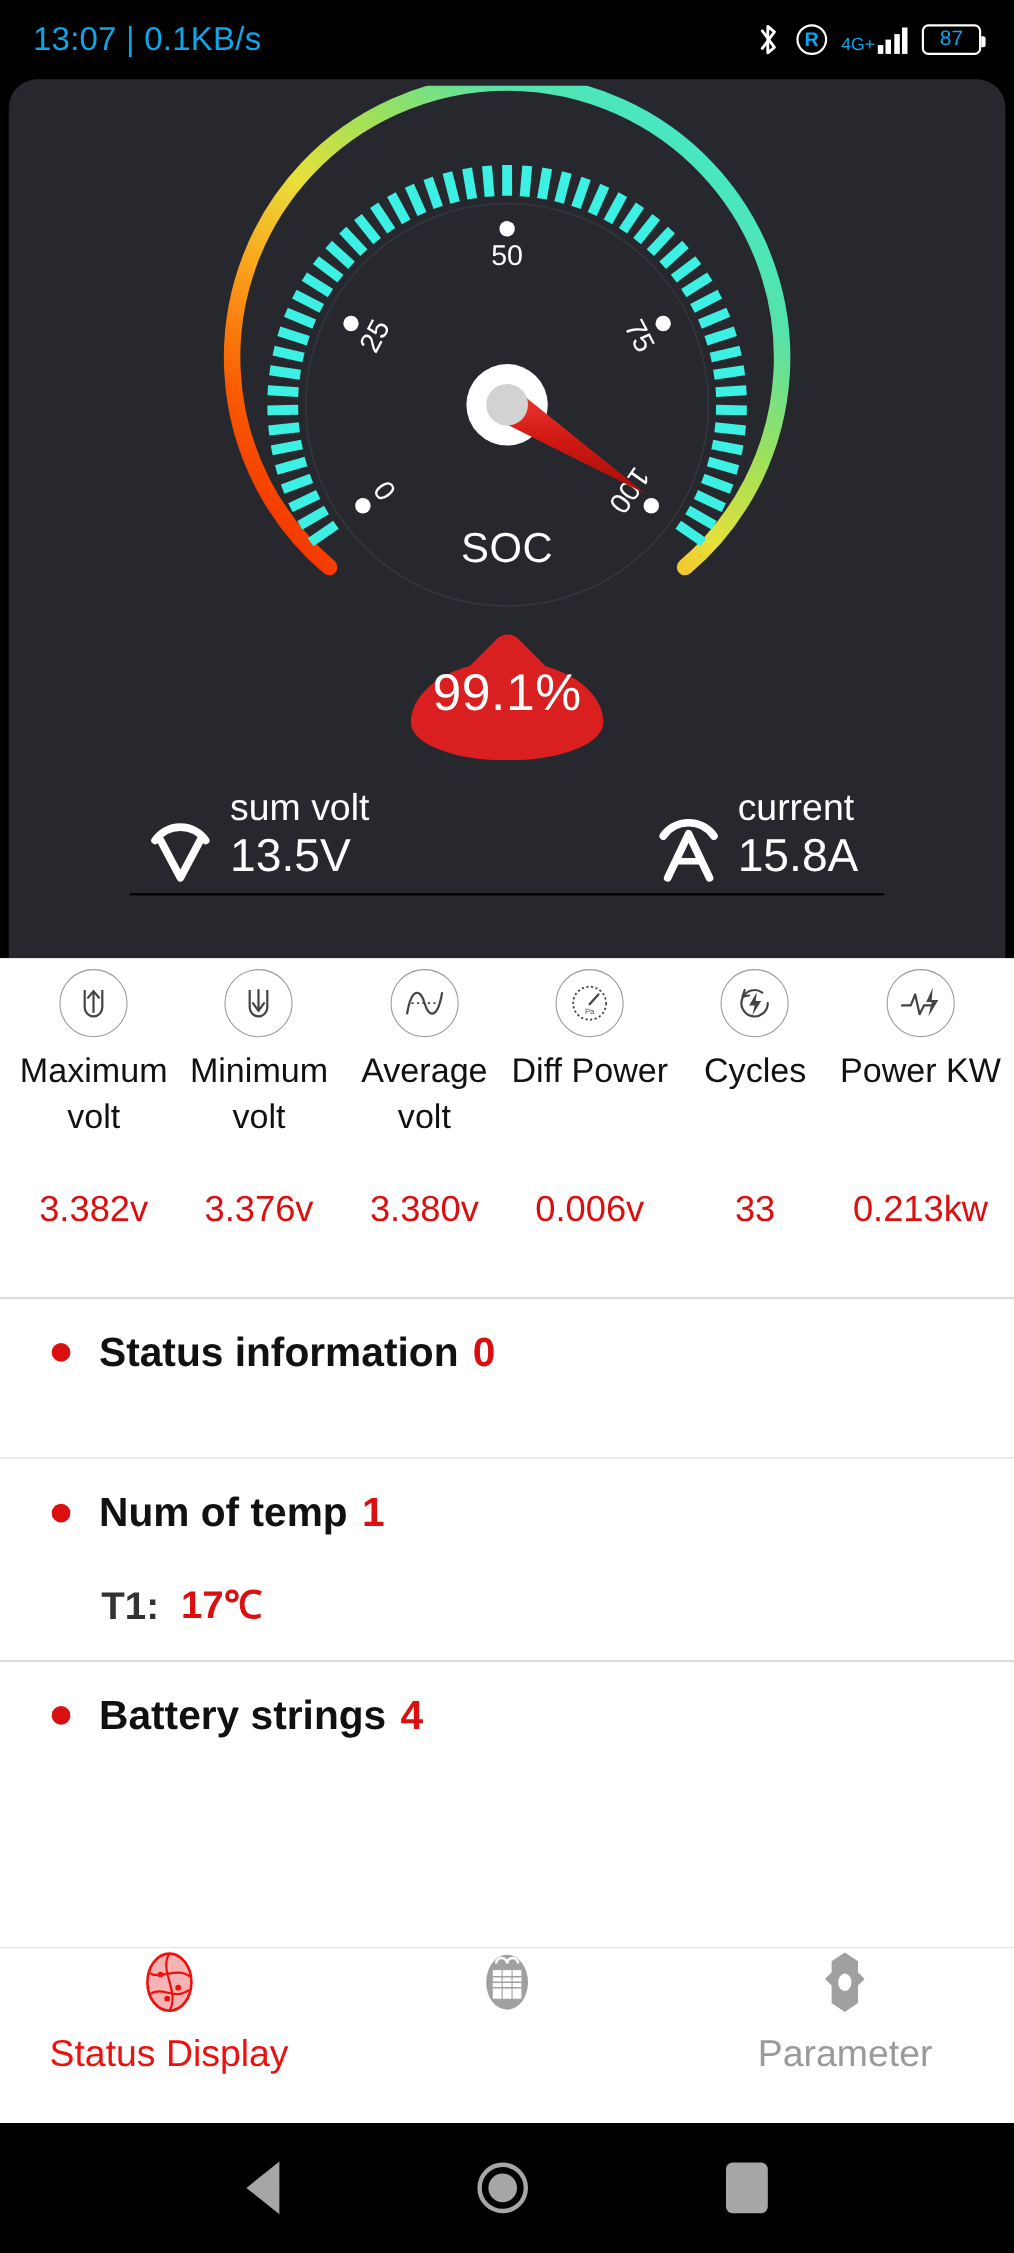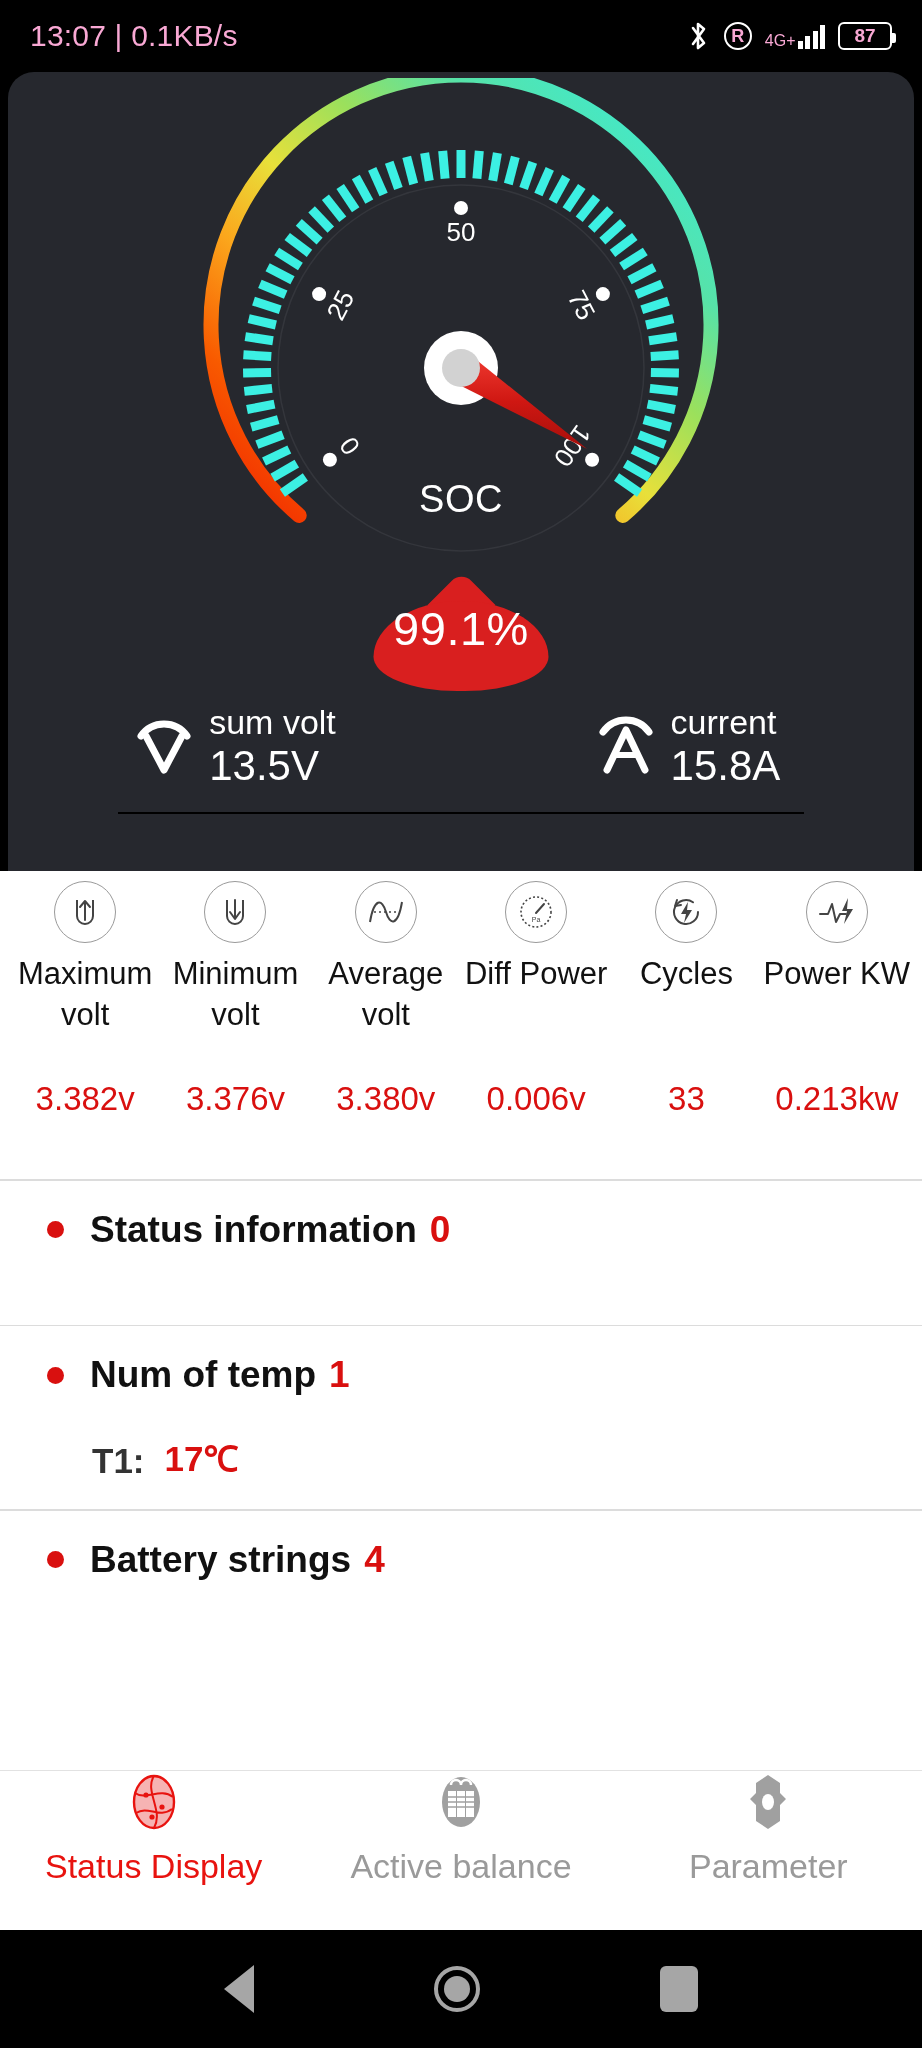--- a/index.html
+++ b/index.html
@@ -7,42 +7,42 @@
     width: 922px; height: 2048px;
     background: #000;
     font-family: "Liberation Sans", sans-serif;
     overflow: hidden;
   }
   .phone { position: relative; width: 922px; height: 2048px; background: #000; }
 
   
   .statusbar {
     position: absolute; top: 0; left: 0; width: 922px; height: 72px;
-    background: #000; color: #f9a8d4;
+    background: #000; color: #0ea5e9;
     display: flex; align-items: center; justify-content: space-between;
     padding: 0 30px;
     gap: 20px;
   }
   .sb-left { font-size: 30px; letter-spacing: .2px; white-space: nowrap; }
   .sb-right { display: flex; align-items: center; gap: 13px; }
   .sb-ico { display: inline-flex; align-items: center; }
   .reg {
     width: 28px; height: 28px; border: 2.4px solid #fff; border-radius: 50%;
     font-size: 18px; line-height: 24px; text-align: center; font-weight: bold;
   }
   .netgrp { display: flex; align-items: flex-end; gap: 2px; }
   .netlabel { font-size: 16px; line-height: 14px; margin-bottom: 1px; }
   .bars { display: flex; align-items: flex-end; gap: 2.5px; height: 26px; }
   .bars i { display: block; width: 5px; background: #fff; }
   .bars i:nth-child(1){height:8px}.bars i:nth-child(2){height:13px}
   .bars i:nth-child(3){height:18px}.bars i:nth-child(4){height:24px}
   .batt {
     width: 54px; height: 28px; border: 2.6px solid #fff; border-radius: 6px;
     display: flex; align-items: center; justify-content: center;
-    font-size: 19px; font-weight: bold; position: relative;
+    font-size: 19px; font-weight: normal; position: relative;
   }
   .batt::after{content:"";position:absolute;right:-6px;top:9px;width:4px;height:10px;background:#fff;border-radius:0 2px 2px 0}
 
   
   .darkpanel {
     position: absolute; top: 72px; left: 8px; width: 906px; height: 799px;
     background: #26282E; border-radius: 26px 26px 0 0; overflow: hidden;
   }
   .gauge-wrap { position: absolute; top: 6px; left: 0; width: 906px; height: 540px; }
   .gauge-svg { position: absolute; top: 0; left: 50%; transform: translateX(-50%); }
@@ -66,21 +66,21 @@
     position: absolute; top: -20px; left: 50%; transform: translateX(-50%) rotate(45deg);
     width: 48px; height: 48px; background: #D91F1F; border-radius: 14px 0 26px 0;
   }
   .badge-text { position: relative; color: #fff; font-size: 47px; letter-spacing: .5px; }
 
   
   .metrics {
     position: absolute; top: 630px; left: 0; width: 906px; height: 100px;
     display: flex;
   }
-  .metric { flex: 1; display: flex; align-items: flex-start; justify-content: center; gap: 14px; }
+  .metric { flex: 1; display: flex; align-items: flex-end; justify-content: center; gap: 14px; }
   .metric .ic { width: 62px; height: 72px; }
   .metric .txt { color: #fff; display:flex; flex-direction:column; }
   .metric .m-title { font-size: 34px; line-height: 40px; }
   .metric .m-val { font-size: 42px; line-height: 48px; }
 
   .hairline {
     position: absolute; top: 740px; left: 110px; width: 686px; height: 2px; background: #000;
   }
 
   
@@ -445,21 +445,20 @@
       <span>
         <svg width="56" height="62" viewBox="0 0 56 62">
             <ellipse cx="28" cy="31" rx="19" ry="25" fill="#A0A0A0"></ellipse>
             <path d="M18 14 a5 5 0 0 1 10 0 M28 14 a5 5 0 0 1 10 0" fill="none" stroke="#fff" stroke-width="2.4"></path>
             <rect x="15" y="20" width="8" height="26" fill="#fff"></rect>
             <rect x="24" y="20" width="8" height="26" fill="#fff"></rect>
             <rect x="33" y="20" width="8" height="26" fill="#fff"></rect>
             <path d="M15 26 H41 M15 31 H41 M15 36 H41" stroke="#A0A0A0" stroke-width="1.4"></path>
           </svg>
       </span>
-      <span class="tlabel">Active balance</span>
     </div>
     <div class="tab">
       <span>
         <svg width="56" height="62" viewBox="0 0 56 62">
             <path d="M28 4 L40 12 L40 22 L46 28 L40 34 L40 50 L28 58 L16 50 L16 34 L10 28 L16 22 L16 12 Z" fill="#A0A0A0"></path>
             <ellipse cx="28" cy="31" rx="6" ry="8" fill="#fff"></ellipse>
           </svg>
       </span>
       <span class="tlabel">Parameter</span>
     </div>

